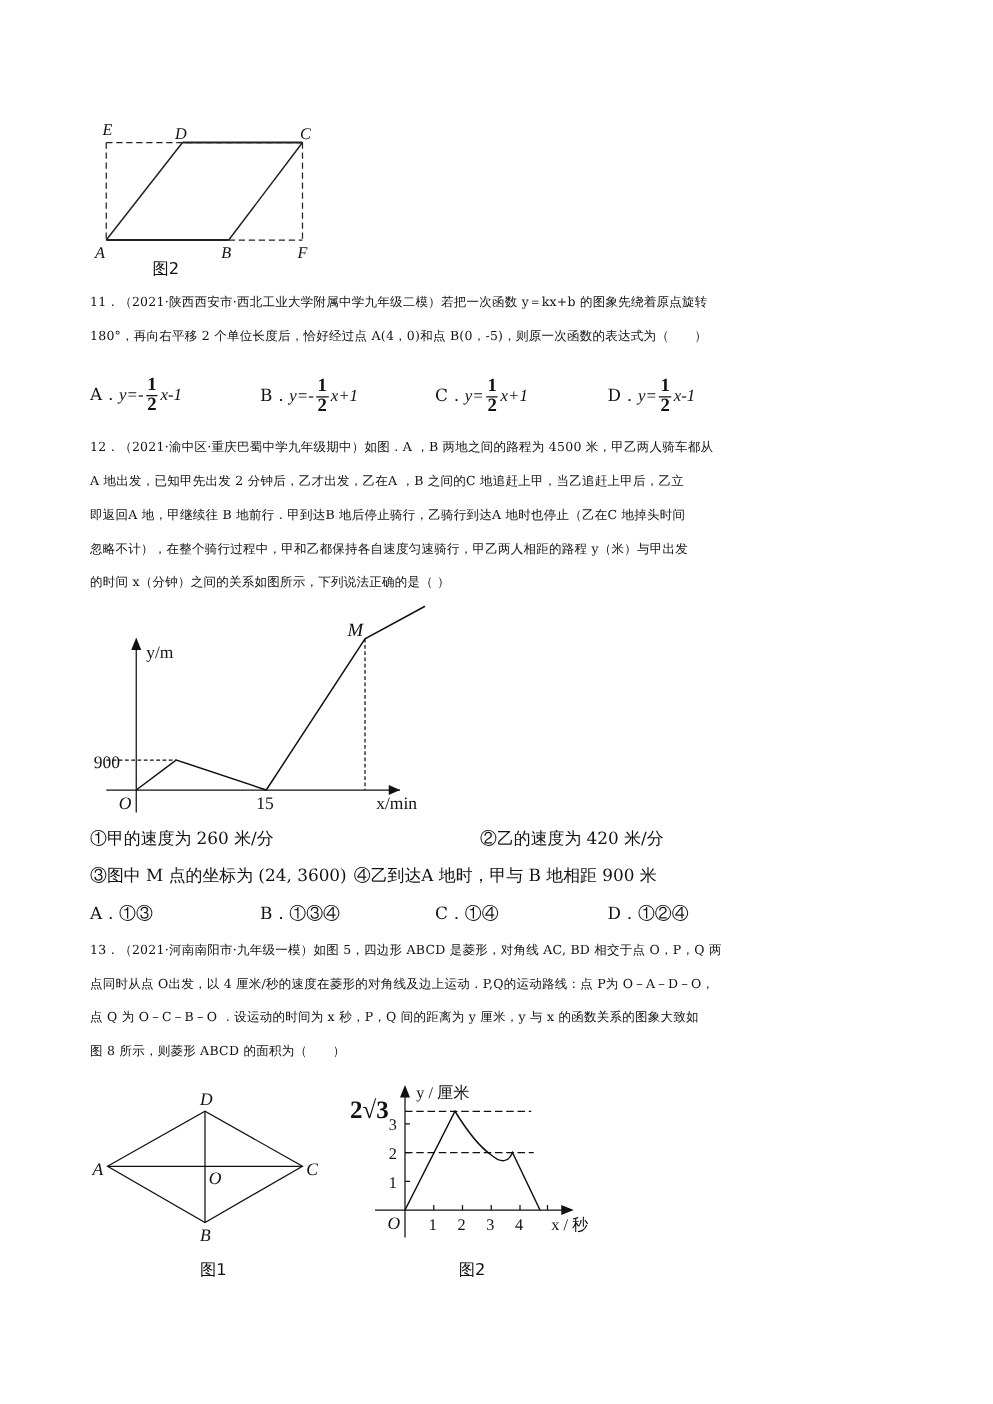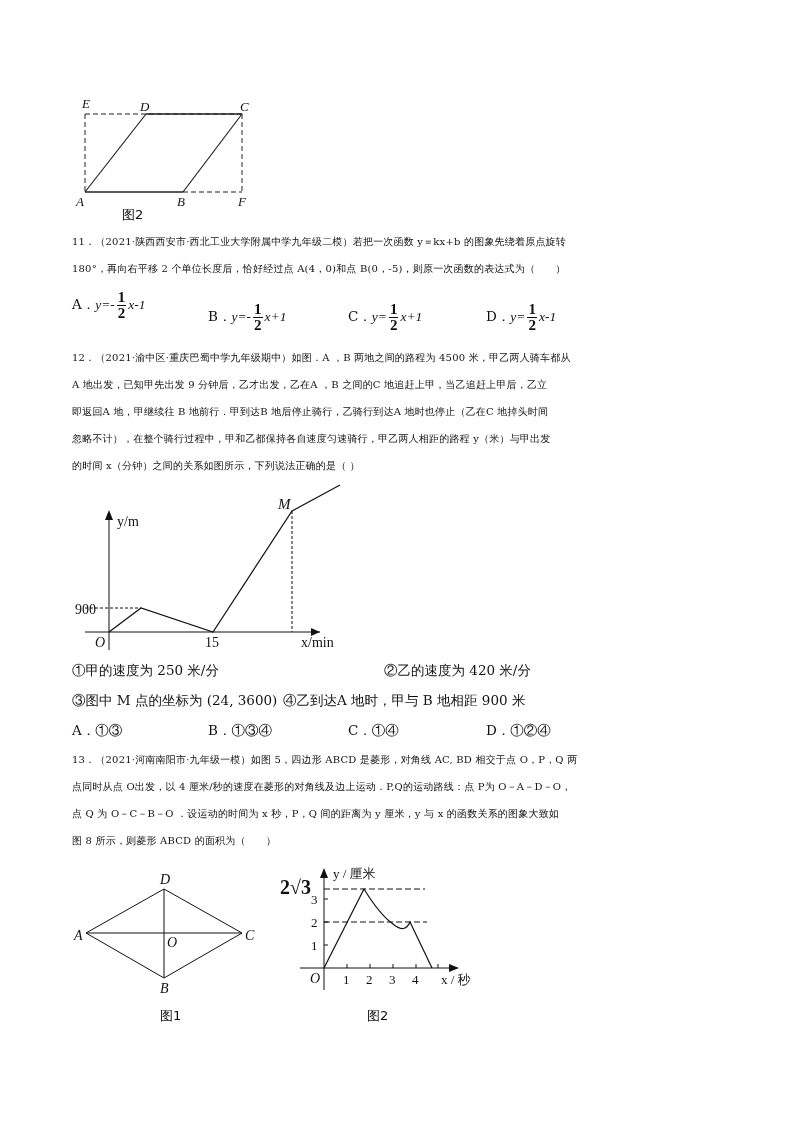--- a/index.html
+++ b/index.html
@@ -37,35 +37,35 @@
     <text x="6" y="114">A</text>
     <text x="107" y="114">B</text>
     <text x="168" y="114">F</text>
   </g>
   <text x="52" y="127" class="cap" fill="#111">图2</text>
 </svg>
 
 <div class="line" style="top:235px">11．（2021·陕西西安市·西北工业大学附属中学九年级二模）若把一次函数 y＝kx+b 的图象先绕着原点旋转</div>
 <div class="line" style="top:262px">180°，再向右平移 2 个单位长度后，恰好经过点 A(4，0)和点 B(0，-5)，则原一次函数的表达式为（　　）</div>
 
-<div class="opt" style="left:72px;top:290px">
+<div class="opt" style="left:72px;top:301px">
   <span>A．</span><span class="it">y=-</span><span class="frac"><span class="num">1</span><span>2</span></span><span class="it">x-1</span>
 </div>
 <div class="opt" style="left:208px;top:302px">
   <span>B．</span><span class="it">y=-</span><span class="frac"><span class="num">1</span><span>2</span></span><span class="it">x+1</span>
 </div>
 <div class="opt" style="left:348px;top:302px">
   <span>C．</span><span class="it">y=</span><span class="frac"><span class="num">1</span><span>2</span></span><span class="it">x+1</span>
 </div>
 <div class="opt" style="left:486px;top:302px">
   <span>D．</span><span class="it">y=</span><span class="frac"><span class="num">1</span><span>2</span></span><span class="it">x-1</span>
 </div>
 
 <div class="line" style="top:351px">12．（2021·渝中区·重庆巴蜀中学九年级期中）如图．A ，B 两地之间的路程为 4500 米，甲乙两人骑车都从</div>
-<div class="line" style="top:378px">A 地出发，已知甲先出发 9 分钟后，乙才出发，乙在A ，B 之间的C 地追赶上甲，当乙追赶上甲后，乙立</div>
+<div class="line" style="top:378px">A 地出发，已知甲先出发 2 分钟后，乙才出发，乙在A ，B 之间的C 地追赶上甲，当乙追赶上甲后，乙立</div>
 <div class="line" style="top:405px">即返回A 地，甲继续往 B 地前行．甲到达B 地后停止骑行，乙骑行到达A 地时也停止（乙在C 地掉头时间</div>
 <div class="line" style="top:432px">忽略不计），在整个骑行过程中，甲和乙都保持各自速度匀速骑行，甲乙两人相距的路程 y（米）与甲出发</div>
 <div class="line" style="top:459px">的时间 x（分钟）之间的关系如图所示，下列说法正确的是（ ）</div>
 
 <svg class="abs" style="left:75px;top:480px" width="270" height="175">
   <g stroke="#111" fill="none" stroke-width="1">
     <line x1="10" y1="152" x2="245" y2="152"></line>
     <line x1="34" y1="170" x2="34" y2="35"></line>
     <line x1="10" y1="128" x2="66" y2="128" stroke-dasharray="3,2"></line>
     <line x1="217" y1="31" x2="217" y2="152" stroke-dasharray="3,2"></line>
@@ -74,21 +74,21 @@
   <polygon points="245,152 236,148 236,156" fill="#111"></polygon>
   <polygon points="34,30 30,40 38,40" fill="#111"></polygon>
   <text x="42" y="46" font-size="14" fill="#111">y/m</text>
   <text x="0" y="134" font-size="14" fill="#111">900</text>
   <text x="20" y="167" font-size="14" font-style="italic" fill="#111">O</text>
   <text x="130" y="167" font-size="14" fill="#111">15</text>
   <text x="226" y="167" font-size="14" fill="#111">x/min</text>
   <text x="203" y="29" font-size="15" font-style="italic" fill="#111">M</text>
 </svg>
 
-<div class="opt" style="left:72px;top:662px">①甲的速度为 250 米/分</div>
+<div class="opt" style="left:72px;top:662px">①甲的速度为 260 米/分</div>
 <div class="opt" style="left:384px;top:662px">②乙的速度为 420 米/分</div>
 <div class="opt" style="left:72px;top:692px">③图中 M 点的坐标为 (24, 3600)</div>
 <div class="opt" style="left:283px;top:692px">④乙到达A 地时，甲与 B 地相距 900 米</div>
 
 <div class="opt" style="left:72px;top:722px"><span>A．</span><span>①③</span></div>
 <div class="opt" style="left:208px;top:722px"><span>B．</span><span>①③④</span></div>
 <div class="opt" style="left:348px;top:722px"><span>C．</span><span>①④</span></div>
 <div class="opt" style="left:486px;top:722px"><span>D．</span><span>①②④</span></div>
 
 <div class="line" style="top:753px">13．（2021·河南南阳市·九年级一模）如图 5，四边形 ABCD 是菱形，对角线 AC, BD 相交于点 O，P，Q 两</div>

